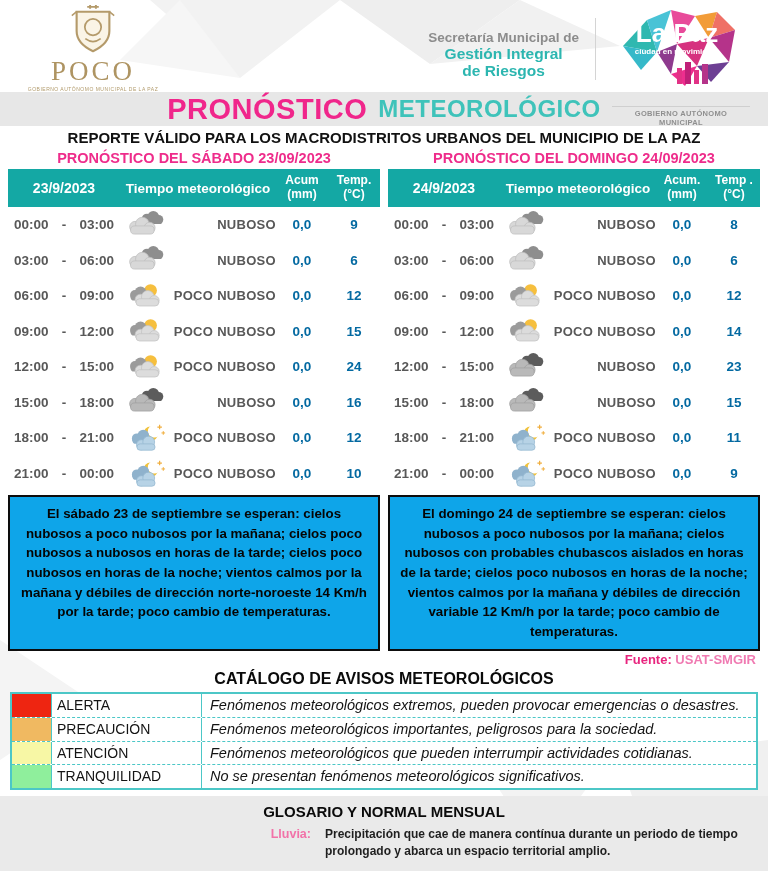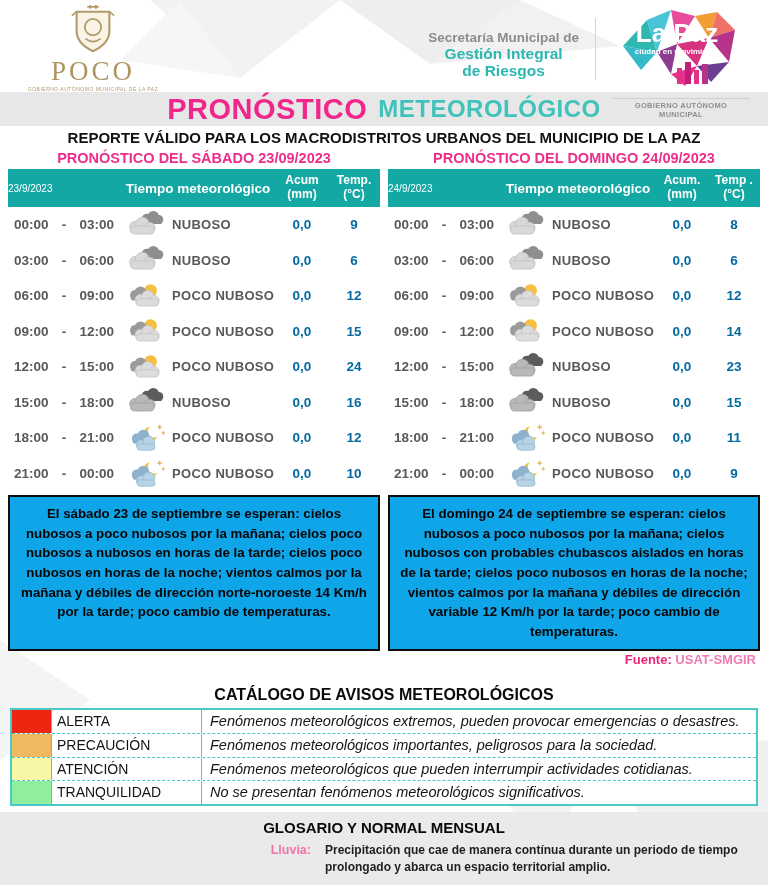--- a/index.html
+++ b/index.html
@@ -20,51 +20,51 @@
   .secretaria { text-align:center; padding-top:26px; margin-right:16px; }
   .secretaria .l1 { color:#8c8c8c; font-size:13.5px; font-weight:600; }
   .secretaria .l2, .secretaria .l3 { color:#2cb6b0; font-size:15.5px; font-weight:800; line-height:1.1; }
   .hdr-divider { width:1px; height:62px; background:#d4d4d4; margin-top:14px; }
   .lapaz { width:150px; text-align:center; margin-left:8px; }
 
   
   .title-band { position:relative; height:34px; background:#e7e7e7; display:flex; align-items:center; justify-content:center; gap:11px; }
   .title-band .t1 { color:#f0268b; font-size:29px; font-weight:800; letter-spacing:.5px; }
   .title-band .t2 { color:#3fc3ba; font-size:24px; font-weight:700; letter-spacing:.5px; }
-  .gob-caption { position:absolute; top:6px; right:18px; width:138px; border-top:1px solid #cfcfcf; padding-top:2px; font-size:7.5px; font-weight:700; color:#8f8f8f; letter-spacing:.3px; text-align:center; }
+  .gob-caption { position:absolute; top:14px; right:18px; width:138px; border-top:1px solid #cfcfcf; padding-top:2px; font-size:7.5px; font-weight:700; color:#8f8f8f; letter-spacing:.3px; text-align:center; }
 
   .subtitle { text-align:center; font-size:15px; font-weight:800; color:#111; padding:3px 0 2px; }
 
   
   .cols { display:flex; gap:8px; padding:0 8px; }
   .fcol { width:372px; }
   .fcol-heading { text-align:center; color:#ee2c8b; font-size:14.5px; font-weight:800; padding:2px 0 3px; }
 
   .ftable { width:100%; }
   .thead { display:grid; grid-template-columns:112px 52px 1fr 52px 52px; background:#14a8a4; color:#fff; height:38px; align-items:center; }
-  .thead .hdate { grid-column:1; font-size:10px; font-weight:400; }
+  .thead .hdate { grid-column:1; font-size:14px; font-weight:700; text-align:center; }
   .thead .htiempo { grid-column:2 / span 2; font-size:13.5px; font-weight:800; text-align:center; }
   .thead .hsmall { font-size:12px; font-weight:800; text-align:center; line-height:1.15; white-space:pre-line; }
 
   .trow { display:grid; grid-template-columns:112px 52px 1fr 52px 52px; height:35.5px; align-items:center; }
   .trow .time { display:flex; justify-content:space-between; padding:0 6px; font-size:13.5px; font-weight:700; color:#585858; }
   .trow .icon { display:flex; justify-content:center; align-items:center; }
-  .trow .cond { text-align:left; font-size:13px; font-weight:700; color:#585858; letter-spacing:.3px; }
+  .trow .cond { text-align:right; font-size:13px; font-weight:700; color:#585858; letter-spacing:.3px; }
   .trow .num { text-align:center; font-size:13.5px; font-weight:700; color:#0369a1; }
 
   
   .summaries { display:flex; gap:8px; padding:4px 8px 0; }
   .sumbox { width:372px; min-height:119px; border:2.5px solid #0d0d0d; background:#0ea5e9; padding:7px 8px; text-align:center; font-size:13.3px; font-weight:700; color:#050505; line-height:1.48; }
 
   .fuente { text-align:right; padding:1px 12px 0; font-size:13px; font-weight:800; }
   .fuente .flabel { color:#e8247e; }
   .fuente .fvalue { color:#f07ab2; font-weight:700; }
 
   
-  .cat-title { text-align:center; font-size:16px; font-weight:800; color:#0a0a0a; padding:3px 0 4px;margin-top:16px; }
+  .cat-title { text-align:center; font-size:16px; font-weight:800; color:#0a0a0a; padding:3px 0 4px; }
   .cat-table { margin:0 10px; border:2px solid #4cc7c7; background:#fff; }
   .crow { display:grid; grid-template-columns:40px 150px 1fr; height:23.5px; align-items:center; }
   .crow + .crow { border-top:1.5px dashed #4cc7c7; }
   .crow .swatch { height:100%; border-right:1.5px solid #4cc7c7; }
   .crow .level { font-size:14px; color:#141414; padding-left:5px; border-right:1.5px solid #4cc7c7; height:100%; display:flex; align-items:center; }
   .crow .desc { font-size:14.5px; font-style:italic; color:#141414; padding-left:8px; }
 
   
   .glossary { margin-top:6px; background:#eaeaea; padding:7px 26px 4px; }
   .glo-title { text-align:center; font-size:15px; font-weight:800; color:#0a0a0a; margin-bottom:6px; }

